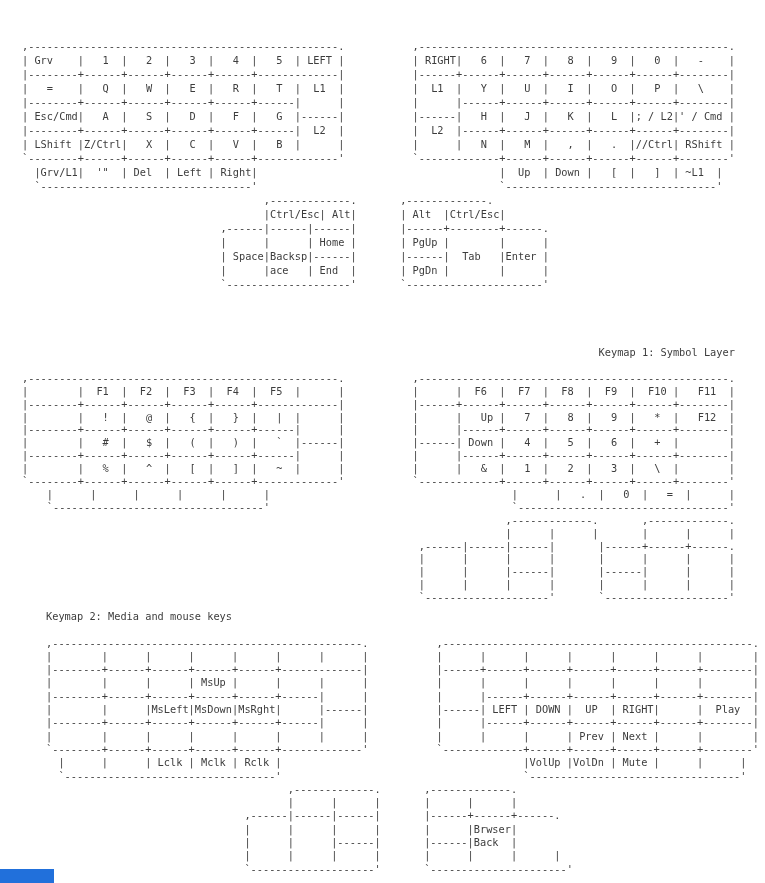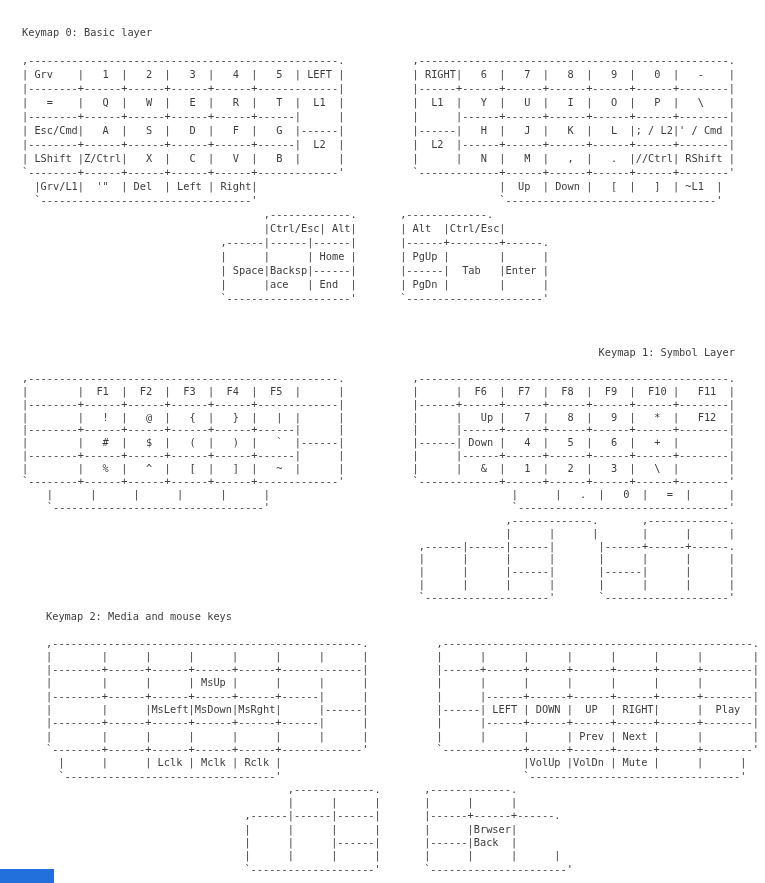--- a/index.html
+++ b/index.html
@@ -27,21 +27,20 @@
   .kb2 .art{margin-top:13.3px;}
   .blue-box{
     position:absolute;left:0;top:869px;width:54px;height:14px;
     background:var(--artifact-blue,#2170db);
   }
 </style>
 </head>
 <body>
 
 <div class="kb kb0">
-  <pre class="title">Keymap 0: Basic layer</pre>
   <pre class="art">,--------------------------------------------------.           ,--------------------------------------------------.
 | Grv    |   1  |   2  |   3  |   4  |   5  | LEFT |           | RIGHT|   6  |   7  |   8  |   9  |   0  |   -    |
 |--------+------+------+------+------+-------------|           |------+------+------+------+------+------+--------|
 |   =    |   Q  |   W  |   E  |   R  |   T  |  L1  |           |  L1  |   Y  |   U  |   I  |   O  |   P  |   \    |
 |--------+------+------+------+------+------|      |           |      |------+------+------+------+------+--------|
 | Esc/Cmd|   A  |   S  |   D  |   F  |   G  |------|           |------|   H  |   J  |   K  |   L  |; / L2|' / Cmd |
 |--------+------+------+------+------+------|  L2  |           |  L2  |------+------+------+------+------+--------|
 | LShift |Z/Ctrl|   X  |   C  |   V  |   B  |      |           |      |   N  |   M  |   ,  |   .  |//Ctrl| RShift |
 `--------+------+------+------+------+-------------'           `-------------+------+------+------+------+--------'
   |Grv/L1|  '"  | Del  | Left | Right|                                       |  Up  | Down |   [  |   ]  | ~L1  |

